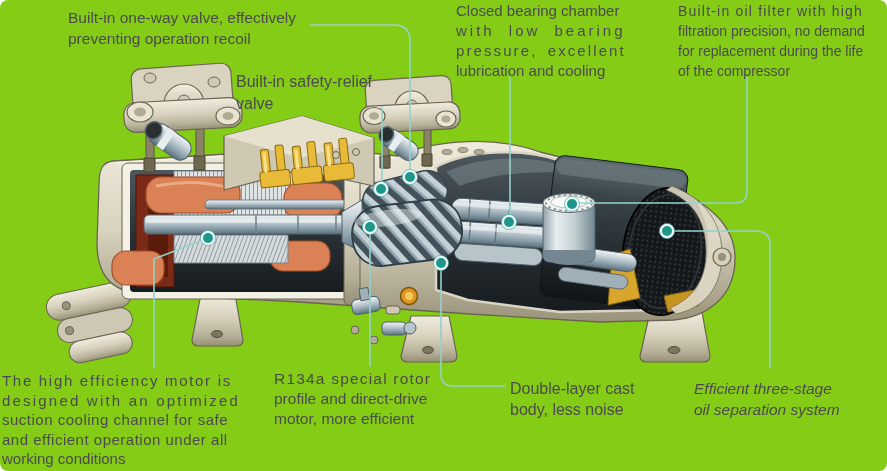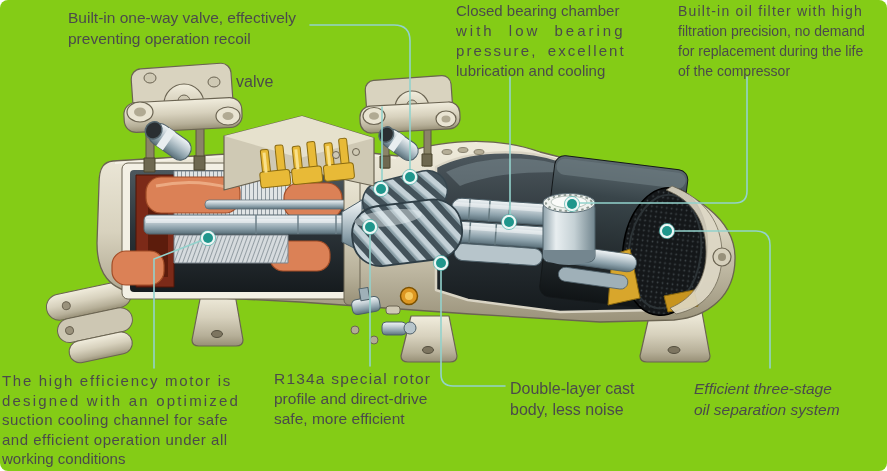--- a/index.html
+++ b/index.html
@@ -323,20 +323,21 @@
       </g>
     </g>
   </svg>
 
   <div class="lbl" id="lbl-oneway">
     <span class="ln">Built-in one-way valve, effectively</span>
     <span class="ln">preventing operation recoil</span>
   </div>
 
   <div class="lbl" id="lbl-safety">
+    <span class="ln">Built-in safety-relief</span>
     <span class="ln">valve</span>
   </div>
 
   <div class="lbl" id="lbl-bearing">
     <span class="ln">Closed bearing chamber</span>
     <span class="ln ls-a">with low bearing</span>
     <span class="ln ls-b">pressure, excellent</span>
     <span class="ln">lubrication and cooling</span>
   </div>
 
@@ -351,21 +352,21 @@
     <span class="ln ls-d">The high efficiency motor is</span>
     <span class="ln ls-e">designed with an optimized</span>
     <span class="ln ls-f">suction cooling channel for safe</span>
     <span class="ln ls-f">and efficient operation under all</span>
     <span class="ln">working conditions</span>
   </div>
 
   <div class="lbl" id="lbl-rotor">
     <span class="ln ls-c">R134a special rotor</span>
     <span class="ln">profile and direct-drive</span>
-    <span class="ln">safe, more efficient</span>
+    <span class="ln">motor, more efficient</span>
   </div>
 
   <div class="lbl" id="lbl-double">
     <span class="ln">Double-layer cast</span>
     <span class="ln">body, less noise</span>
   </div>
 
   <div class="lbl" id="lbl-threestage">
     <span class="ln">Efficient three-stage</span>
     <span class="ln">oil separation system</span>

